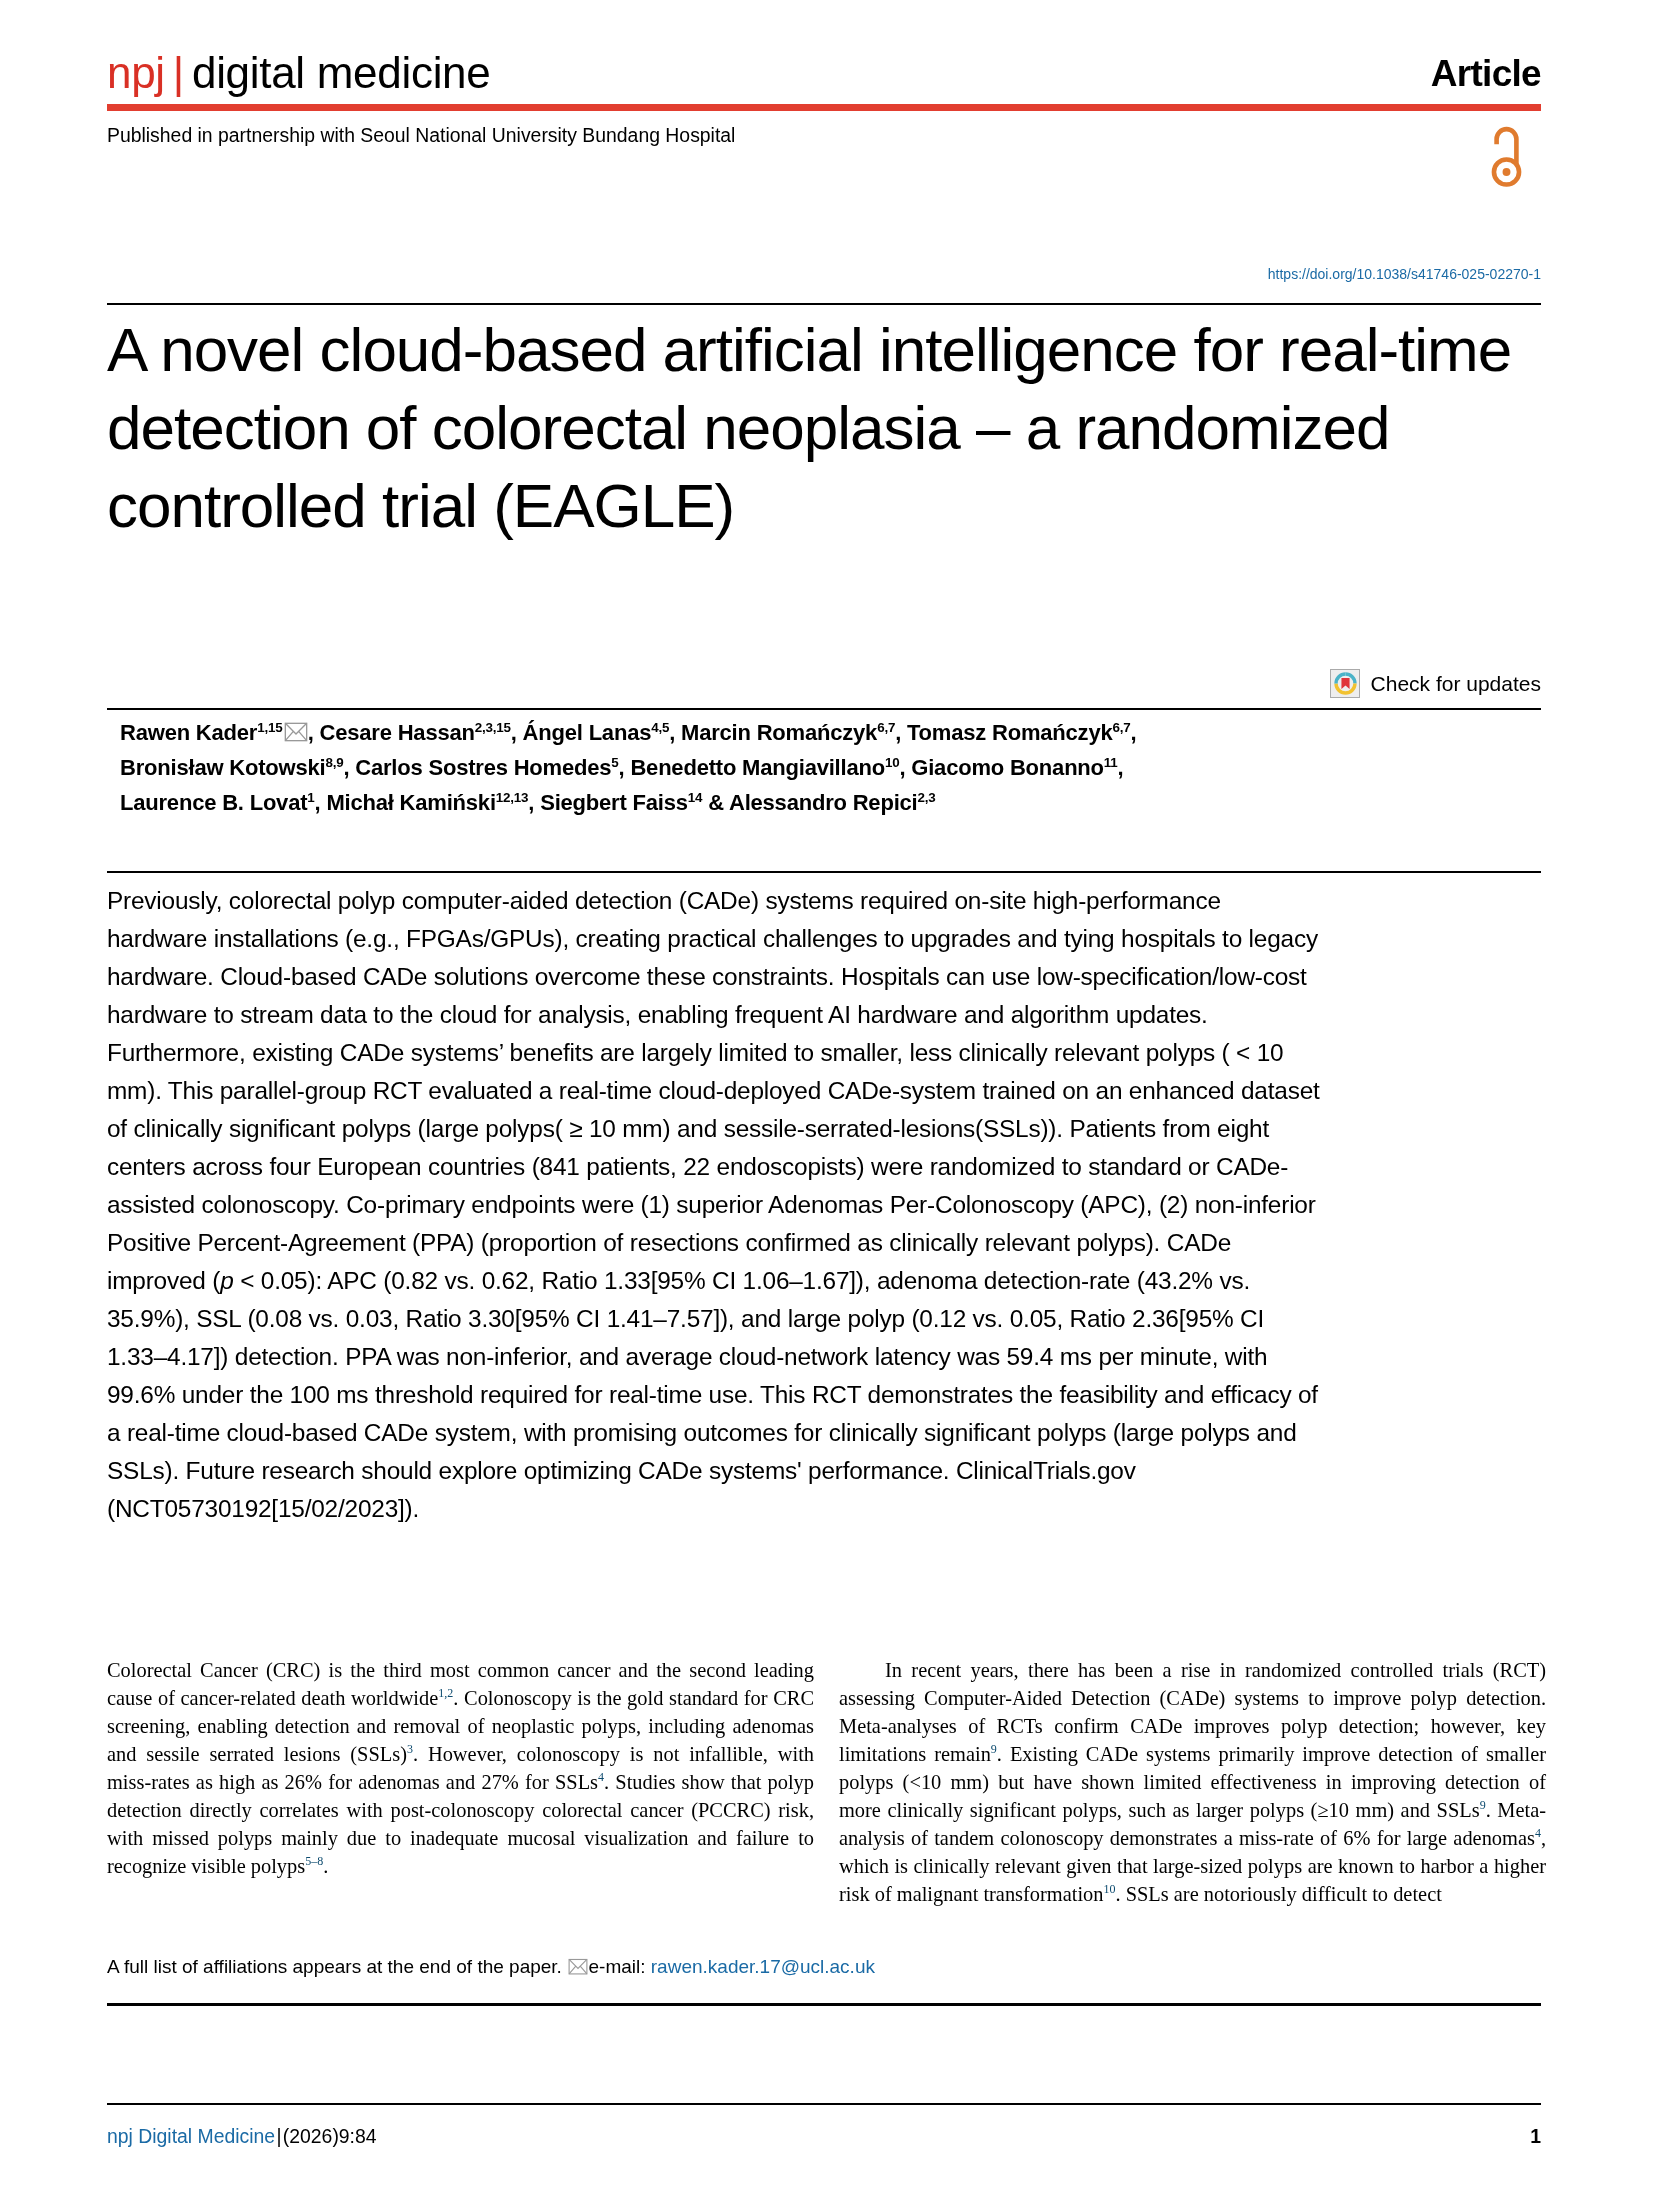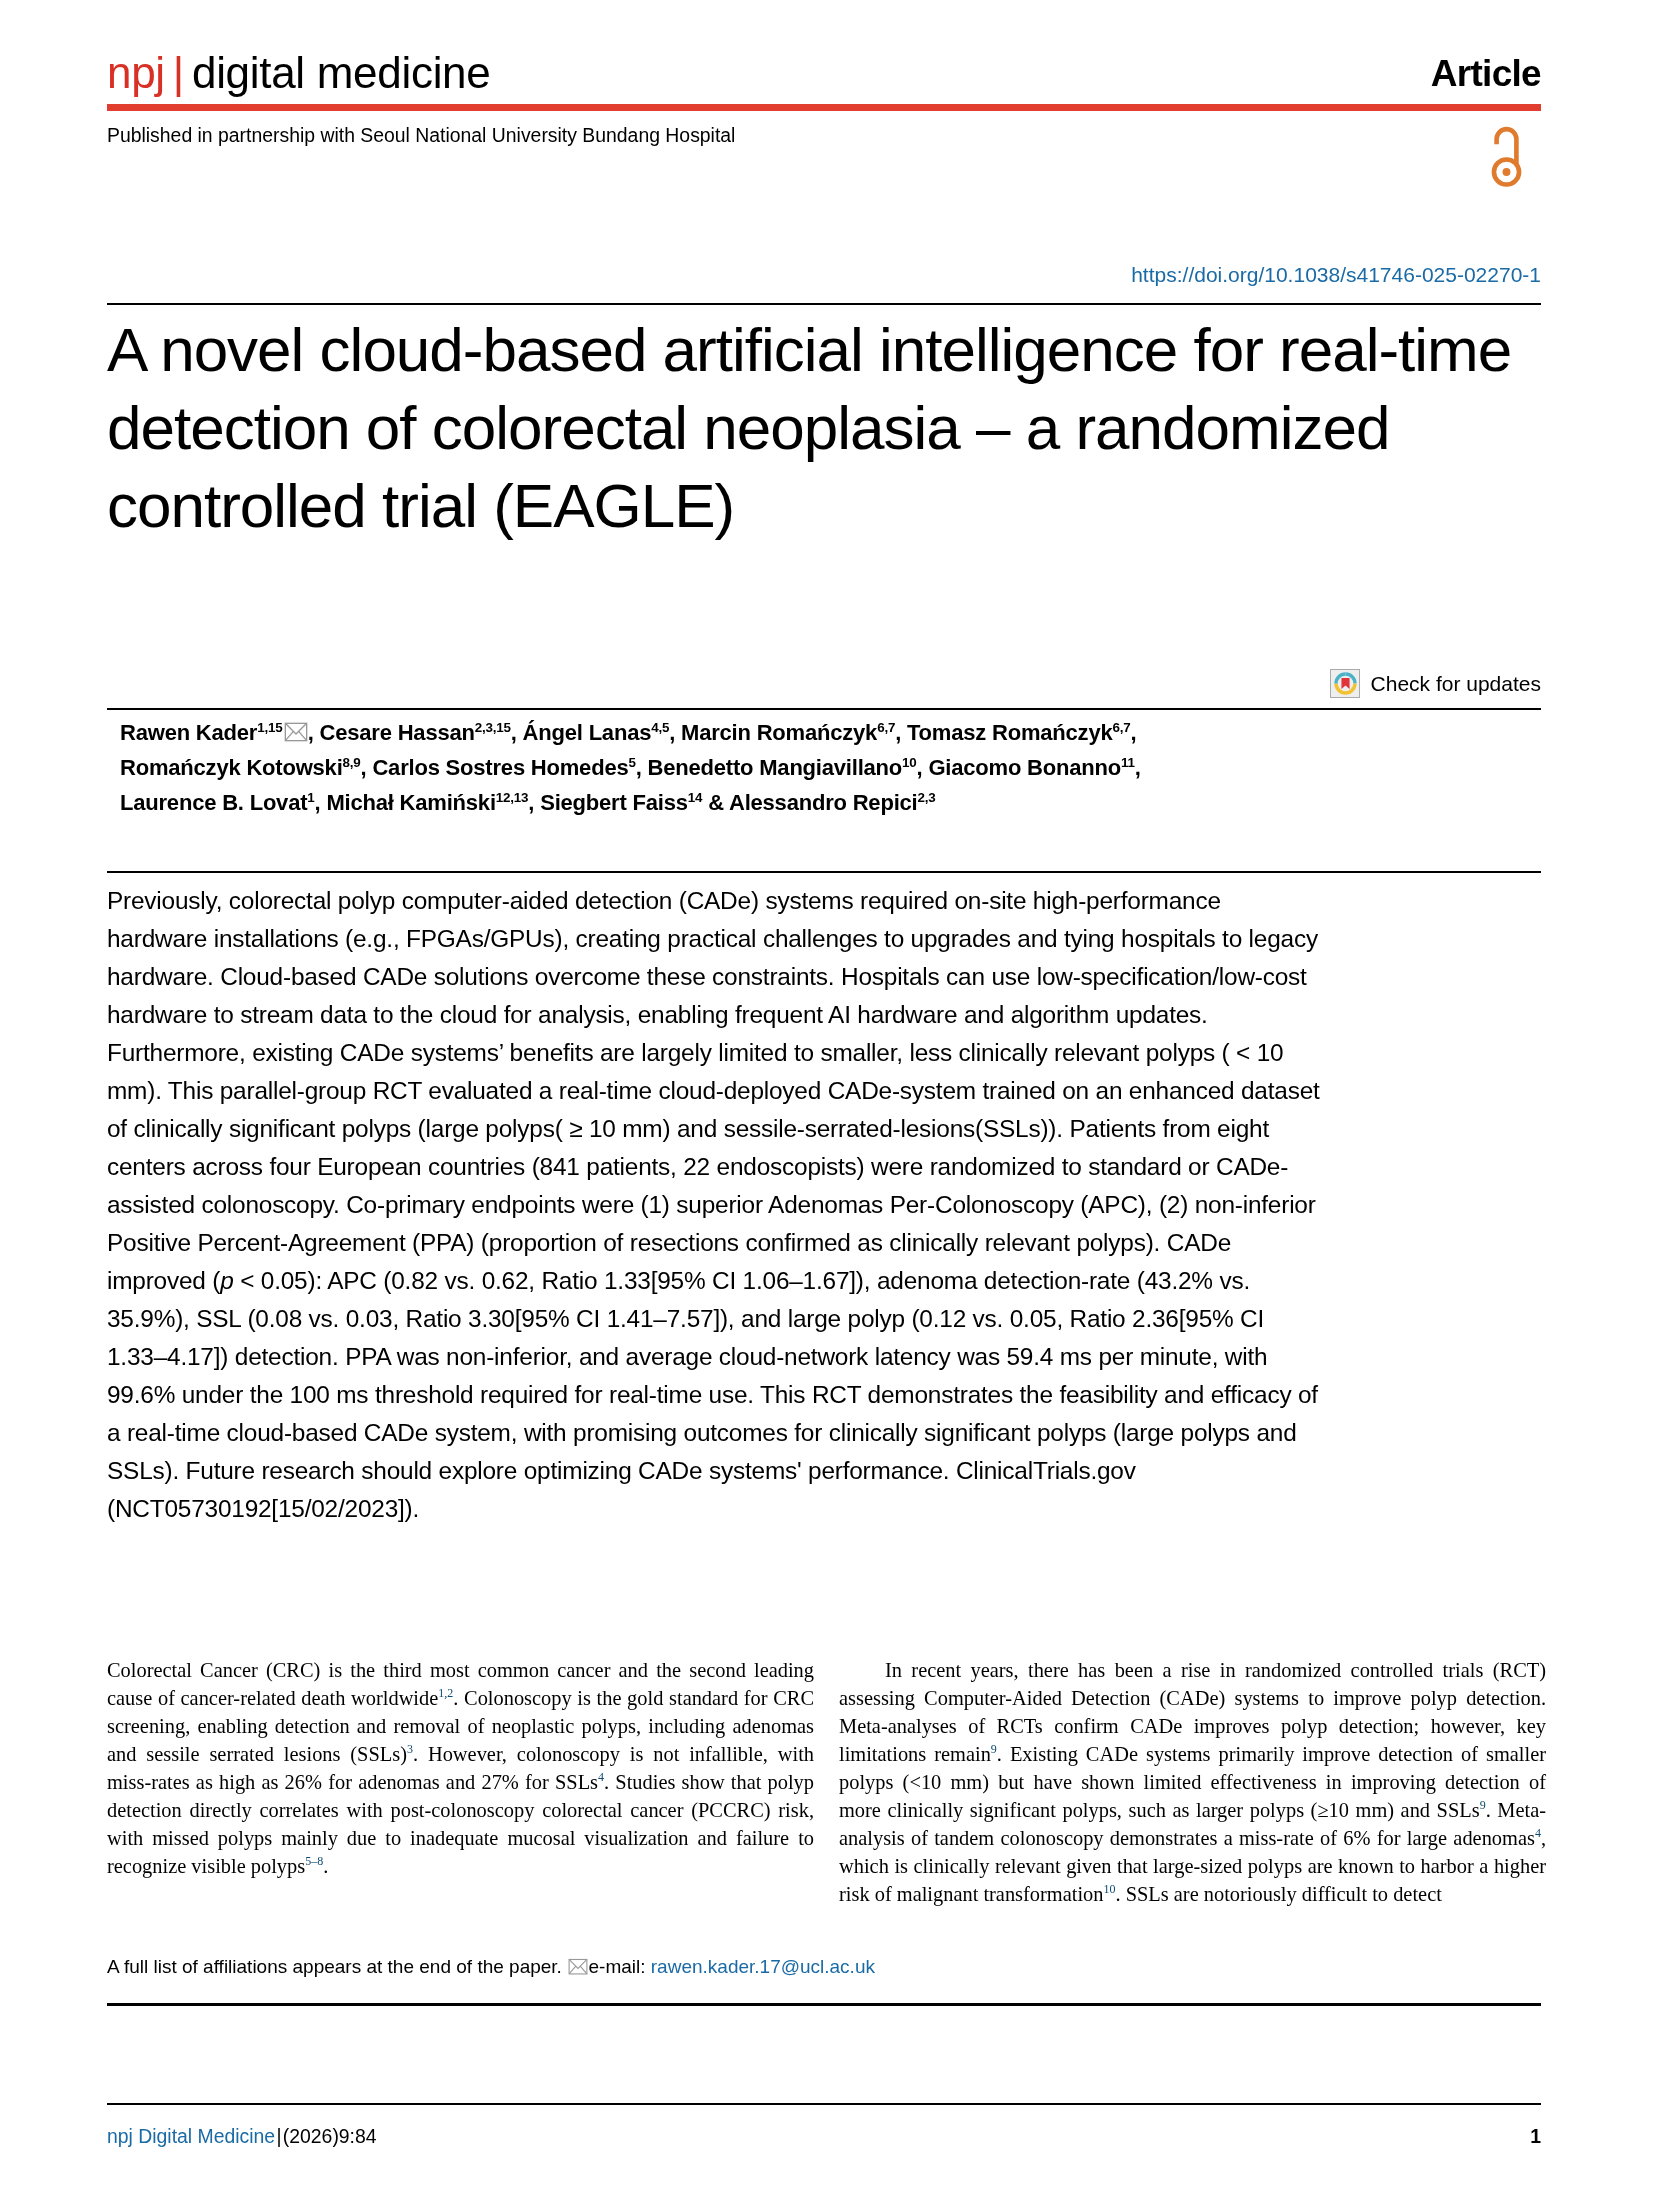--- a/index.html
+++ b/index.html
@@ -10,21 +10,21 @@
 
     
     .journal-title { left: 107px; top: 46px; font-size: 44px; line-height: 54px; font-weight: 400; letter-spacing: -0.3px; white-space: nowrap; }
     .journal-title .npj { color: #d93025; }
     .journal-title .sep { color: #d93025; font-weight: 300; margin: 0 8px; }
     .article-type { right: 119px; top: 50px; font-size: 37px; font-weight: 700; line-height: 47px; letter-spacing: -0.7px; }
     .red-rule { left: 107px; top: 104px; width: 1434px; height: 7.4px; background: #e23e30; }
     .partnership { left: 107px; top: 123px; font-size: 19.4px; line-height: 24px; }
     .oa-icon { left: 1490px; top: 124px; width: 33px; height: 67px; }
 
-    .doi-link { right: 119px; top: 261px; font-size: 21px; color: #1a6aa5; line-height: 27px; text-decoration: none; }
+    .doi-link { right: 119px; top: 261px; font-size: 14px; color: #1a6aa5; line-height: 27px; text-decoration: none; }
 
     .title-rule { left: 107px; top: 303px; width: 1434px; height: 2px; background: #000; }
     .article-title { left: 107px; top: 311px; width: 1446px; font-size: 62px; line-height: 78px; font-weight: 400; letter-spacing: -1px; }
 
     .check-updates { right: 119px; top: 669px; display: flex; align-items: center; gap: 10.7px; font-size: 21px; line-height: 27px; cursor: pointer; }
     .check-updates .cu-icon { width: 29.4px; height: 29.4px; border: 1.3px solid #aaa; background: #eee; display: flex; align-items: center; justify-content: center; }
 
     .authors-rule { left: 107px; top: 708px; width: 1434px; height: 2px; background: #000; }
     .authors { left: 120px; top: 715px; width: 1434px; font-size: 22px; line-height: 35px; font-weight: 700; letter-spacing: -0.2px; }
     .authors sup { font-size: 13.4px; line-height: 0; font-weight: 700; }
@@ -86,21 +86,21 @@
   </span>
   <span>Check for updates</span>
 </div>
 
 <div class="abs authors-rule"></div>
 <div class="abs authors">
   <span><span>Rawen Kader</span><sup>1,15</sup><span class="mail-icon"><svg width="24" height="20" viewBox="0 0 36 30">
           <rect x="2" y="2" width="32" height="26" fill="none" stroke="#999" stroke-width="2"></rect>
           <path d="M2 2 L18 18 L34 2 M2 28 L14 14 M34 28 L22 14" fill="none" stroke="#999" stroke-width="2"></path>
         </svg></span></span><span>, </span><span><span>Cesare Hassan</span><sup>2,3,15</sup></span><span>, </span><span><span>Ángel Lanas</span><sup>4,5</sup></span><span>, </span><span><span>Marcin Romańczyk</span><sup>6,7</sup></span><span>, </span><span><span>Tomasz Romańczyk</span><sup>6,7</sup></span><span>,</span><br>
-  <span><span>Romańczyk Kotowski</span><sup>8,9</sup></span><span>, </span><span><span>Carlos Sostres Homedes</span><sup>5</sup></span><span>, </span><span><span>Benedetto Mangiavillano</span><sup>10</sup></span><span>, </span><span><span>Giacomo Bonanno</span><sup>11</sup></span><span>,</span><br>
+  <span><span>Bronisław Kotowski</span><sup>8,9</sup></span><span>, </span><span><span>Carlos Sostres Homedes</span><sup>5</sup></span><span>, </span><span><span>Benedetto Mangiavillano</span><sup>10</sup></span><span>, </span><span><span>Giacomo Bonanno</span><sup>11</sup></span><span>,</span><br>
   <span><span>Laurence B. Lovat</span><sup>1</sup></span><span>, </span><span><span>Michał Kamiński</span><sup>12,13</sup></span><span>, </span><span><span>Siegbert Faiss</span><sup>14</sup></span><span> &amp; </span><span><span>Alessandro Repici</span><sup>2,3</sup></span>
 </div>
 
 <div class="abs abstract-rule"></div>
 <div class="abs abstract">
   <p><span>Previously, colorectal polyp computer-aided detection (CADe) systems required on-site high-performance hardware installations (e.g., FPGAs/GPUs), creating practical challenges to upgrades and tying hospitals to legacy hardware. Cloud-based CADe solutions overcome these constraints. Hospitals can use low-specification/low-cost hardware to stream data to the cloud for analysis, enabling frequent AI hardware and algorithm updates. Furthermore, existing CADe systems’ benefits are largely limited to smaller, less clinically relevant polyps ( &lt; 10 mm). This parallel-group RCT evaluated a real-time cloud-deployed CADe-system trained on an enhanced dataset of clinically significant polyps (large polyps( ≥ 10 mm) and sessile-serrated-lesions(SSLs)). Patients from eight centers across four European countries (841 patients, 22 endoscopists) were randomized to standard or CADe-assisted colonoscopy. Co-primary endpoints were (1) superior Adenomas Per-Colonoscopy (APC), (2) non-inferior Positive Percent-Agreement (PPA) (proportion of resections confirmed as clinically relevant polyps). CADe improved (</span><i>p</i><span> &lt; 0.05): APC (0.82 vs. 0.62, Ratio 1.33[95% CI 1.06–1.67]), adenoma detection-rate (43.2% vs. 35.9%), SSL (0.08 vs. 0.03, Ratio 3.30[95% CI 1.41–7.57]), and large polyp (0.12 vs. 0.05, Ratio 2.36[95% CI 1.33–4.17]) detection. PPA was non-inferior, and average cloud-network latency was 59.4 ms per minute, with 99.6% under the 100 ms threshold required for real-time use. This RCT demonstrates the feasibility and efficacy of a real-time cloud-based CADe system, with promising outcomes for clinically significant polyps (large polyps and SSLs). Future research should explore optimizing CADe systems' performance. ClinicalTrials.gov (NCT05730192[15/02/2023]).</span></p>
 </div>
 
 <div class="abs col col-left">
   <p><span>Colorectal Cancer (CRC) is the third most common cancer and the second leading cause of cancer-related death worldwide</span><sup>1,2</sup><span>. Colono­scopy is the gold standard for CRC screening, enabling detection and removal of neoplastic polyps, including adenomas and sessile ser­rated lesions (SSLs)</span><sup>3</sup><span>. However, colonoscopy is not infallible, with miss-rates as high as 26% for adenomas and 27% for SSLs</span><sup>4</sup><span>. Studies show that polyp detection directly correlates with post-colonoscopy colorectal cancer (PCCRC) risk, with missed polyps mainly due to inadequate mucosal visualization and failure to recognize visible polyps</span><sup>5–8</sup><span>.</span></p>

